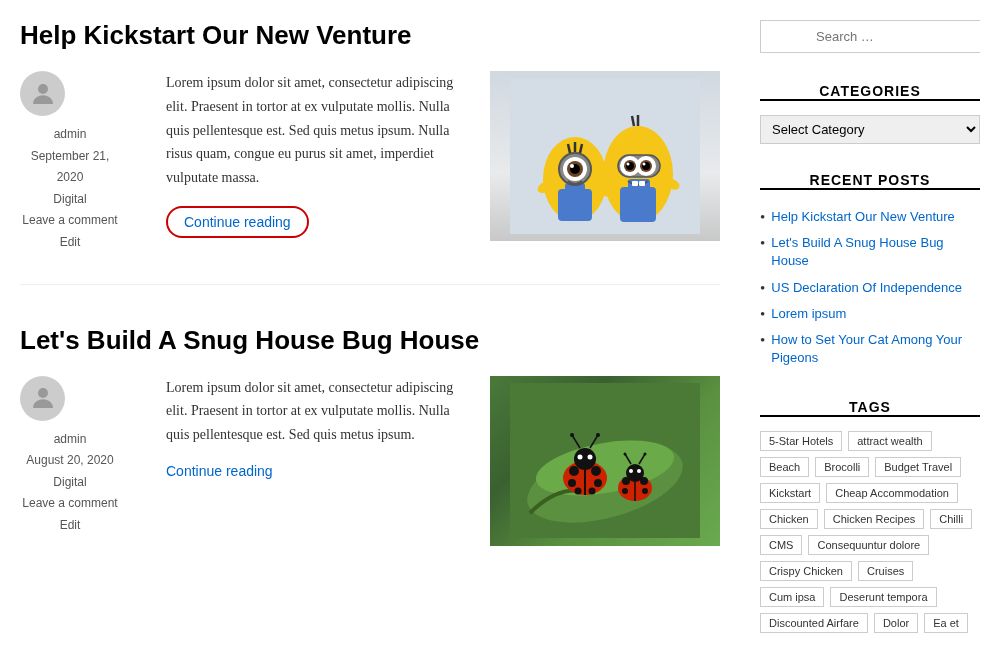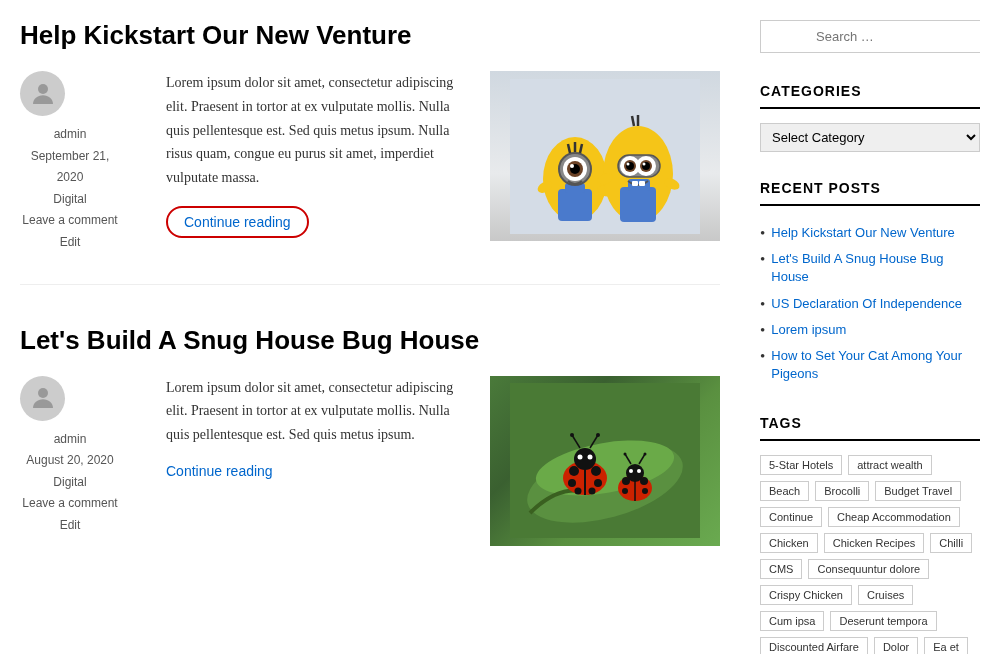--- a/index.html
+++ b/index.html
@@ -38,21 +38,21 @@
     .continue-reading-circled { border: 2px solid #cc0000; border-radius: 50px; padding: 6px 16px; color: #0066cc; text-decoration: none; font-size: 14px; font-family: Arial, sans-serif; display: inline-block; }
 
     
     .sidebar-search { margin-bottom: 30px; }
     .search-form { display: flex; border: 1px solid #ccc; padding-left: 45px; }
     .search-input { flex: 1; padding: 8px 10px; font-size: 13px; border: none; outline: none; font-family: Arial, sans-serif; color: #999; }
     .search-button { background: #222; color: #fff; border: none; padding: 8px 12px; cursor: pointer; display: flex; align-items: center; justify-content: center; }
     .search-button svg { width: 14px; height: 14px; fill: #fff; }
 
     .sidebar-section { margin-bottom: 28px; }
-    .sidebar-heading { font-family: Arial, sans-serif; font-size: 14px; font-weight: 700; color: #000; text-transform: uppercase; letter-spacing: 1px; margin-bottom: 14px; padding-bottom: 8px; border-bottom: 2px solid #000; }
+    .sidebar-heading { font-family: Arial, sans-serif; font-size: 14px; font-weight: 700; color: #000; text-transform: uppercase; letter-spacing: 1px; margin-bottom: 14px; padding-bottom: 0; border-bottom: 2px solid #000; text-align: center; }
 
     .category-select { width: 100%; padding: 5px 7px; font-size: 13px; border: 1px solid #ccc; font-family: Arial, sans-serif; cursor: pointer; }
 
     .recent-posts-list { list-style: none; padding: 0; }
     .recent-posts-list li { padding: 4px 0; display: flex; align-items: flex-start; gap: 6px; }
     .recent-posts-list li::before { content: "•"; color: #333; margin-top: 1px; flex-shrink: 0; }
     .recent-posts-list li a { color: #0066cc; text-decoration: none; font-size: 13px; font-family: Arial, sans-serif; line-height: 1.4; }
 
     .tags-container { display: flex; flex-wrap: wrap; gap: 6px; }
     .tag { border: 1px solid #ccc; padding: 3px 8px; font-size: 11px; font-family: Arial, sans-serif; color: #333; text-decoration: none; white-space: nowrap; }
@@ -280,21 +280,21 @@
     </div>
 
     <div class="sidebar-section">
       <h3 class="sidebar-heading">TAGS</h3>
       <div class="tags-container" id="tags-container">
           <a href="#" class="tag">5-Star Hotels</a>
           <a href="#" class="tag">attract wealth</a>
           <a href="#" class="tag">Beach</a>
           <a href="#" class="tag">Brocolli</a>
           <a href="#" class="tag">Budget Travel</a>
-          <a href="#" class="tag">Continue</a>
+          <a href="#" class="tag">Kickstart</a>
           <a href="#" class="tag">Cheap Accommodation</a>
           <a href="#" class="tag">Chicken</a>
           <a href="#" class="tag">Chicken Recipes</a>
           <a href="#" class="tag">Chilli</a>
           <a href="#" class="tag">CMS</a>
           <a href="#" class="tag">Consequuntur dolore</a>
           <a href="#" class="tag">Crispy Chicken</a>
           <a href="#" class="tag">Cruises</a>
           <a href="#" class="tag">Cum ipsa</a>
           <a href="#" class="tag">Deserunt tempora</a>

